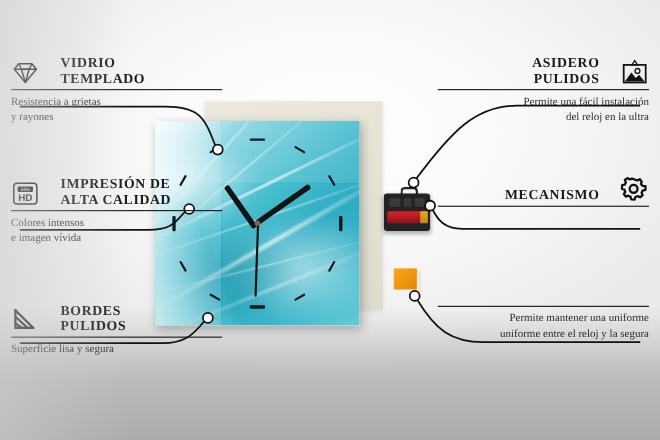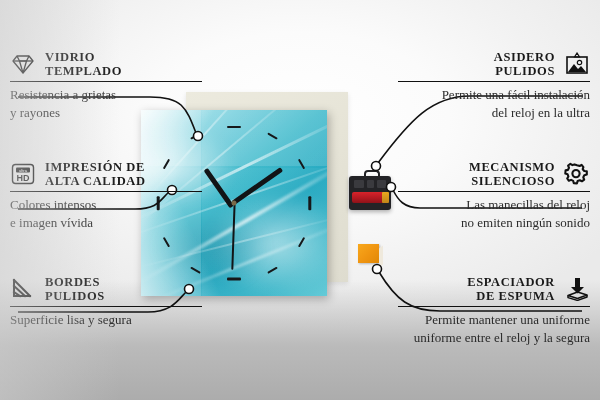--- a/index.html
+++ b/index.html
@@ -69,26 +69,26 @@
   .foam:after{content:"";position:absolute;right:-4px;top:3px;width:4px;height:19px;
        background:#efe9dc;transform:skewY(-35deg);}
 
   
   svg.lines{position:absolute;left:0;top:0;width:600px;height:400px;pointer-events:none;}
   svg.lines path{fill:none;stroke:#111;stroke-width:1.6;}
   svg.lines circle{fill:#fff;stroke:#111;stroke-width:1.6;}
 
   
   .feat{position:absolute;width:192px;}
-  .feat .row{display:flex;align-items:center;gap:9px;}
+  .feat .row{display:flex;align-items:flex-end;gap:19px;}
   .feat .titles{line-height:1.12;}
   .feat .t1,.feat .t2{font-family:"Liberation Serif",serif;font-weight:bold;
        font-size:12.5px;letter-spacing:.6px;color:#1a1a1a;white-space:nowrap;}
   .feat .rule{height:1.4px;background:#111;margin:3px 0 4px;}
-  .feat .desc{font-size:13px;line-height:1.32;color:#2b2b2b;}
+  .feat .desc{font-size:10px;line-height:1.32;color:#2b2b2b;}
   .feat.left .row{justify-content:flex-start;}
   .feat.left .titles{text-align:left;}
   .feat.left .desc{text-align:left;}
   .feat.right .row{justify-content:flex-end;flex-direction:row;}
   .feat.right .titles{text-align:right;}
   .feat.right .desc{text-align:right;}
   .ico{width:26px;height:24px;flex:0 0 26px;display:block;}
   .ico svg{display:block;}
 
   .f-tl{left:10px;top:50px;}
@@ -262,55 +262,37 @@
     <div class="desc">
       <div>Permite una fácil instalación</div>
       <div>del reloj en la ultra</div>
     </div>
   </div>
 
   <div class="feat right f-mr">
     <div class="row">
       <span class="titles">
         <div class="t1">MECANISMO</div>
-        <div class="t2">SILENCIOSO</div>
       </span>
       <span class="ico">
         <svg viewBox="0 0 26 24">
           <g fill="none" stroke="#111" stroke-width="2.1" stroke-linejoin="round">
             <path d="M13 3.2 L15.7 4 L17.6 2.9 L19.4 5.1 L18.7 7.2 L20.3 9 L22.8 9.3 L22.8 12.6
                      L20.3 13.2 L19.3 15.3 L20.2 17.6 L17.9 19.3 L15.8 18.3 L13.6 19.1 L12.9 21.4
                      L9.8 21.2 L9.2 18.9 L7.1 17.9 L4.9 18.8 L3.2 16.5 L4.4 14.5 L3.6 12.3 L1.3 11.6
                      L1.6 8.4 L3.9 7.9 L5 5.8 L4.1 3.5 L6.4 1.9 L8.4 3.1 L10.6 2.4 Z"></path>
             <circle cx="12" cy="11.6" r="3.6"></circle>
           </g>
         </svg>
       </span>
     </div>
     <div class="rule"></div>
-    <div class="desc">
-      <div>Las manecillas del reloj</div>
-      <div>no emiten ningún sonido</div>
-    </div>
   </div>
 
   <div class="feat right f-br">
-    <div class="row">
-      <span class="titles">
-        <div class="t1">ESPACIADOR</div>
-        <div class="t2">DE ESPUMA</div>
-      </span>
-      <span class="ico">
-        <svg viewBox="0 0 26 24">
-          <path d="M11 1 H16 V10 H20 L13.5 16.5 L7 10 H11 Z" fill="#111"></path>
-          <path d="M13.5 15 L23 18 L13.5 21.5 L4 18.5 Z" fill="none" stroke="#111" stroke-width="1.5" stroke-linejoin="round"></path>
-          <path d="M4 18.5 V20.6 L13.5 23.4 L23 20 V18" fill="none" stroke="#111" stroke-width="1.5" stroke-linejoin="round"></path>
-        </svg>
-      </span>
-    </div>
     <div class="rule"></div>
     <div class="desc">
       <div>Permite mantener una uniforme</div>
       <div>uniforme entre el reloj y la segura</div>
     </div>
   </div>
 
 </div>
 
 </body></html>

